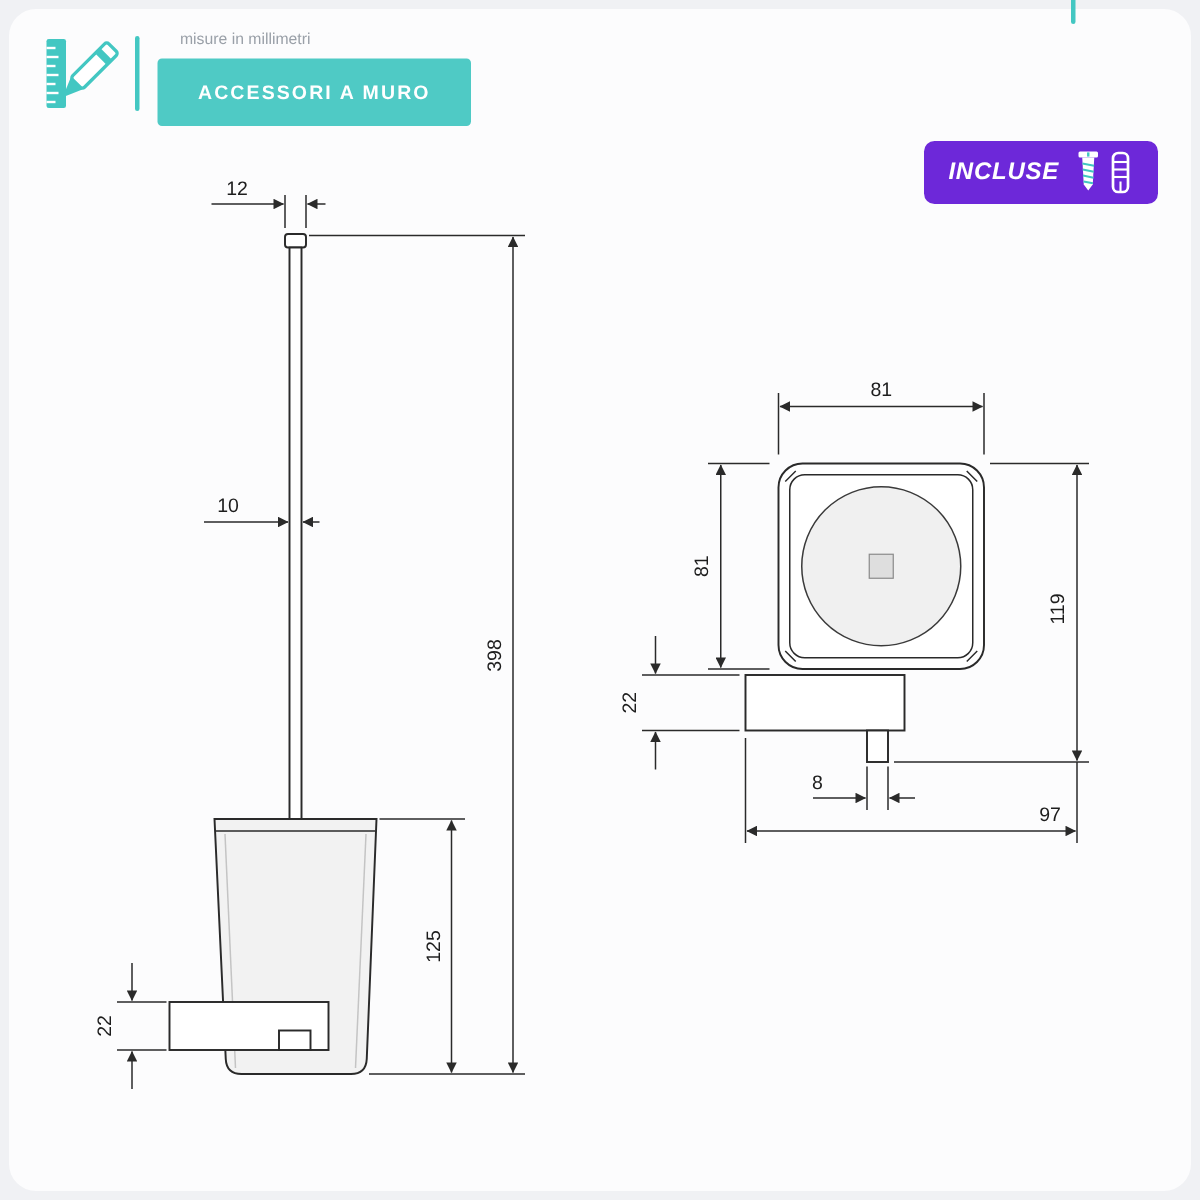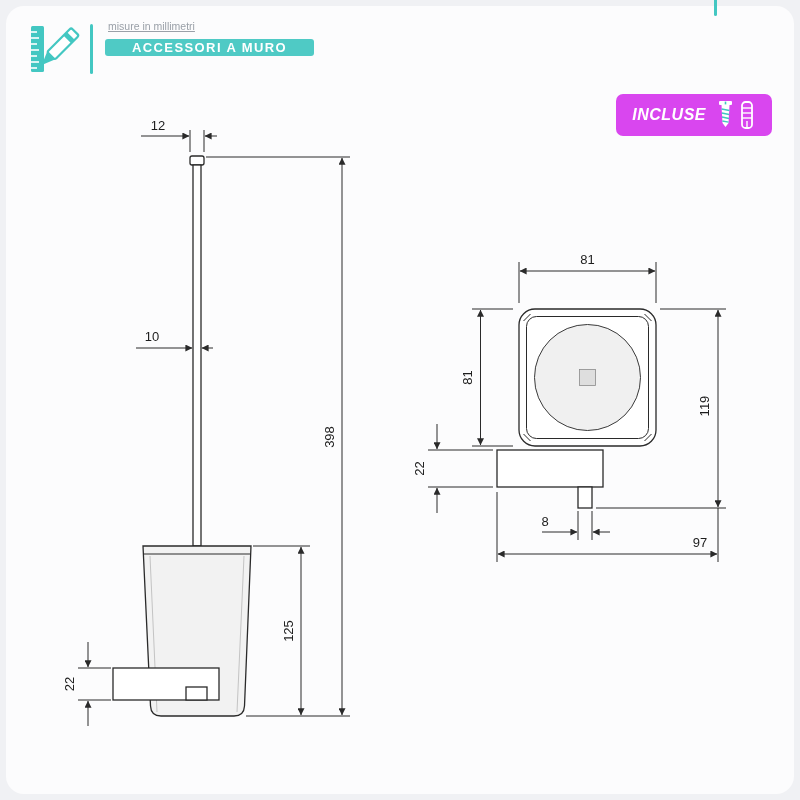--- a/index.html
+++ b/index.html
@@ -38,31 +38,31 @@
     background: #43c7c2; border-radius: 2px;
   }
   .titles { margin-left: 12px; }
   .title-row { display: flex; align-items: baseline; }
   .page-title {
     color: #1e2c52;
     font-size: 15.5px; font-weight: bold; font-style: italic;
     letter-spacing: 0.4px;
   }
   .page-subtitle {
-    color: #9aa0a8; font-size: 10.5px; margin-left: 3px; text-decoration: underline;
+    color: #9aa0a8; font-size: 10.5px; margin-left: 15px;
   }
   .banner {
     display: inline-block; margin-top: 7px;
     background: #4fcac5; color: #ffffff;
     font-size: 13px; font-weight: bold; letter-spacing: 1.4px;
-    padding: 1px 27px; border-radius: 3px;
+    padding: 15px 27px; border-radius: 3px;
   }
   .badge {
     position: absolute; right: 28px; top: 94px;
-    background: #d946ef; color: #fff;
+    background: #6d28d9; color: #fff;
     border-radius: 7px;
     display: flex; align-items: center; gap: 10px;
     padding: 6px 14px 6px 16px;
     z-index: 2;
   }
   .badge-label {
     font-size: 16px; font-weight: bold; font-style: italic;
     letter-spacing: 0.5px;
   }
   .badge-icons { width: 42px; height: 30px; }

